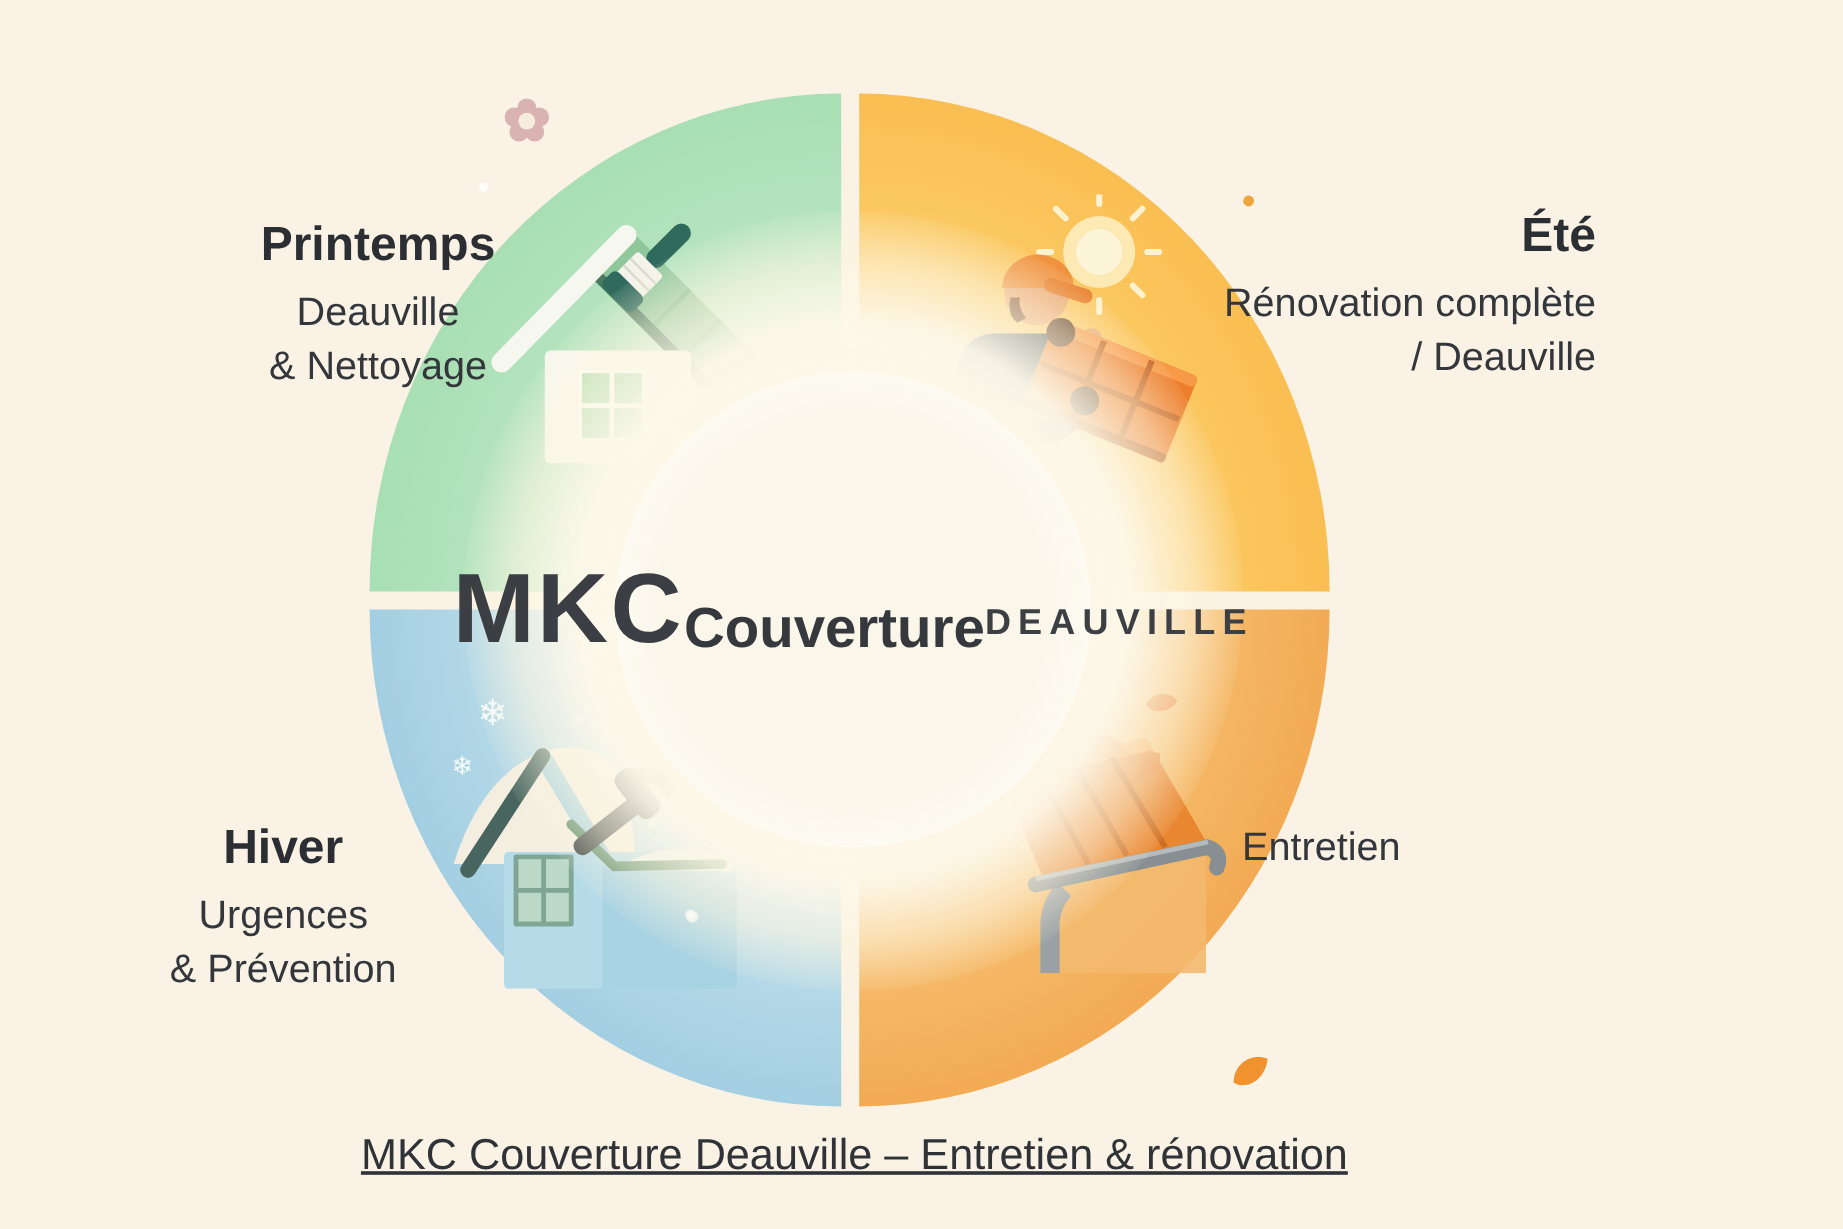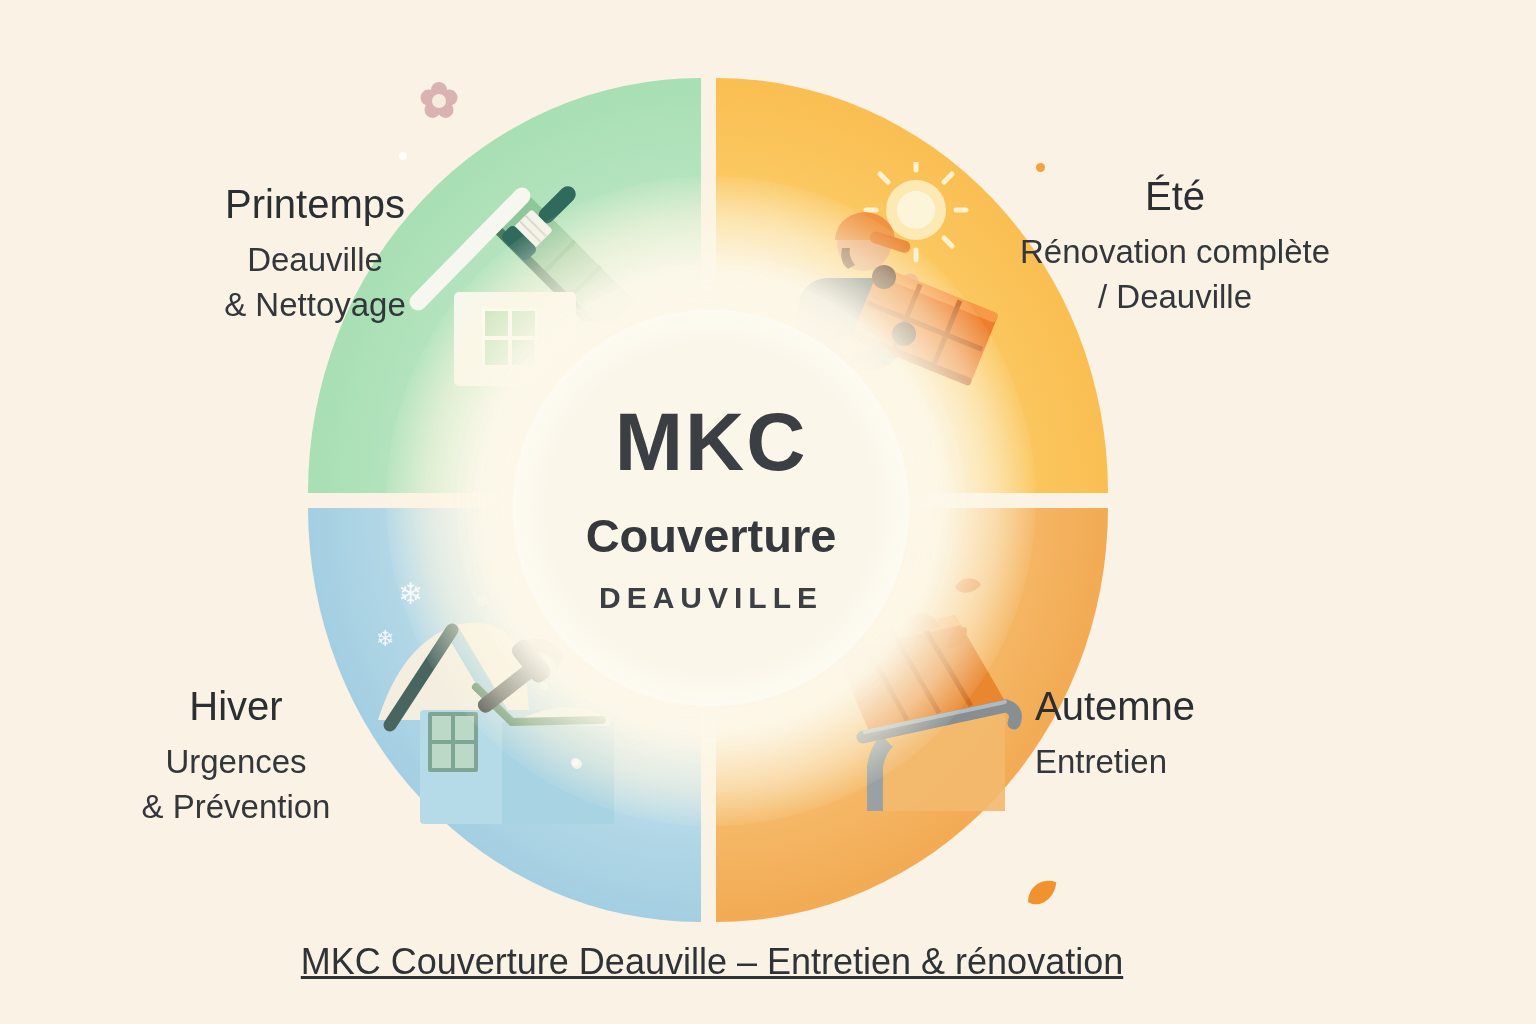--- a/index.html
+++ b/index.html
@@ -46,44 +46,44 @@
       rgba(253,250,240,1) 36%,
       rgba(253,249,235,0.95) 50%,
       rgba(253,246,224,0.55) 62%,
       rgba(253,246,224,0) 72%);
   }
   .center-disc {
     position: absolute; left: 513px; top: 310px;
     width: 396px; height: 396px; border-radius: 50%;
     background: radial-gradient(circle, #fbf6ea 0%, #fbf6ea 58%, #fefdf5 76%, #faf1dd 95%);
     box-shadow: 0 0 50px 22px rgba(253,247,231,0.95);
-    display: flex; flex-direction: column; align-items: center; justify-content: center;
+    display: flex; flex-direction: row; align-items: center; justify-content: center;
   }
   .brand {
     font-size: 82px; font-weight: bold; color: #3b3e43;
     letter-spacing: 2px; line-height: 1;
   }
   .brand-sub {
     font-size: 47px; font-weight: bold; color: #35383d;
     line-height: 1; margin-top: 29px;
   }
   .brand-loc {
     font-size: 30px; font-weight: bold; color: #3c3f44;
     letter-spacing: 6px; margin-top: 22px;
   }
 
   
   .season-block { position: absolute; color: #2e3236; }
   .season-title {
-    font-size: 40px; font-weight: normal; color: #2b2f33;
+    font-size: 40px; font-weight: bold; color: #2b2f33;
     margin-bottom: 12px; line-height: 1.1;
   }
   .season-sub { font-size: 33px; line-height: 1.36; color: #33373b; white-space: nowrap; }
   .b-spring { left: 150px; top: 182px; width: 330px; text-align: center; }
-  .b-summer { left: 1020px; top: 174px; text-align: center; }
+  .b-summer { left: 1020px; top: 174px; text-align: right; }
   .b-winter { left: 76px; top: 684px; width: 320px; text-align: center; }
   .b-autumn { left: 1035px; top: 684px; text-align: left; }
 
   
   .caption {
     position: absolute; left: 0; top: 941px; width: 1424px;
     text-align: center; font-size: 36px; color: #2f3337; text-decoration: underline;
   }
 
   
@@ -251,19 +251,18 @@
     <div class="season-title">Été</div>
     <div class="season-sub">Rénovation complète</div>
     <div class="season-sub">/ Deauville</div>
   </div>
   <div class="season-block b-winter">
     <div class="season-title">Hiver</div>
     <div class="season-sub">Urgences</div>
     <div class="season-sub">&amp; Prévention</div>
   </div>
   <div class="season-block b-autumn">
-    <div class="season-title">Autemne</div>
     <div class="season-sub">Entretien</div>
   </div>
 
   <div class="caption">MKC Couverture Deauville – Entretien &amp; rénovation</div>
 
 </div>
 
 </body></html>

